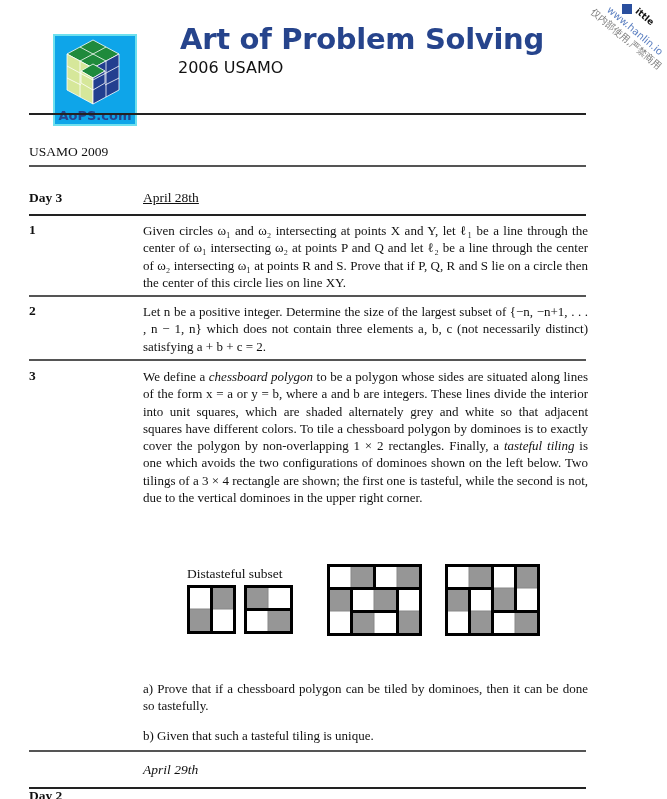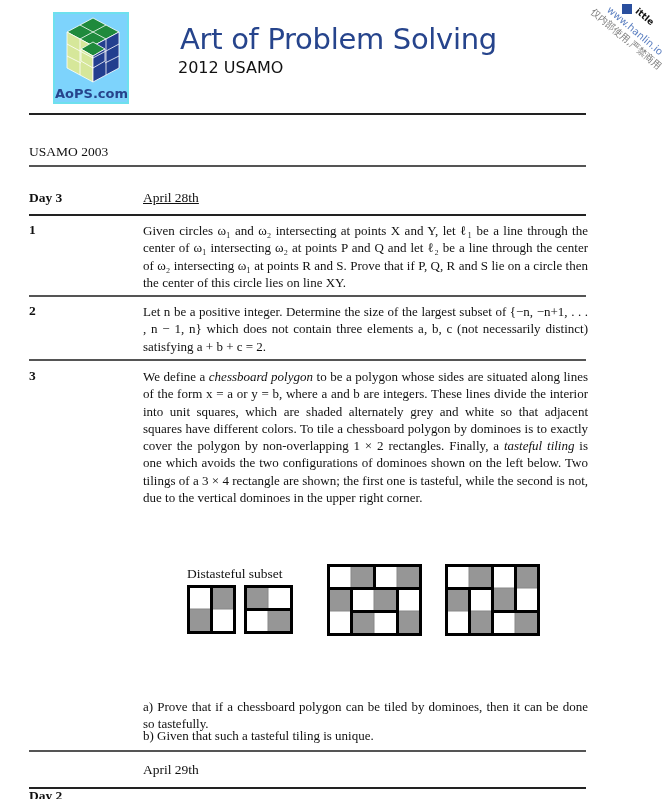--- a/index.html
+++ b/index.html
@@ -1,22 +1,22 @@
 <!DOCTYPE html>
 <html><head>
 <meta charset="utf-8">
 <style>
   html, body { margin:0; padding:0; background:#ffffff; }
   body { width:667px; height:799px; position:relative; overflow:hidden;
          font-family: "Liberation Serif", "DejaVu Serif", serif; color:#111; }
   .abs { position:absolute; }
-  #logo { left:53px; top:12px; width:76px; height:92px; border:2px solid #6ee0ee; box-sizing:border-box; background:#7dd3fc; }
+  #logo { left:53px; top:34px; width:84px; height:92px; border:2px solid #6ee0ee; box-sizing:border-box; background:#0ea5e9; }
   #logo-text { position:absolute; left:0; right:0; bottom:1px; text-align:center;
                font-family:"DejaVu Sans", sans-serif; font-weight:bold; font-size:13px; color:#26448c; }
-  #brand-title { left:180px; top:22px; font-family:"DejaVu Sans", sans-serif; font-weight:normal;
+  #brand-title { left:180px; top:22px; font-family:"DejaVu Sans", sans-serif; font-weight:bold;
                  font-size:29px; color:#26448c; letter-spacing:-0.3px; white-space:nowrap; }
   #brand-sub { left:178px; top:58px; font-family:"DejaVu Sans", sans-serif; font-size:16px; color:#111; }
   .rule { position:absolute; left:29px; width:557px; height:1.5px; background:#222; }
   .rule.thick { height:2px; background:#555; }
   #doc-title { left:29px; top:144px; font-size:13.5px; }
   .day-label { position:absolute; left:29px; font-weight:bold; font-size:13.5px; }
   .day-date { position:absolute; left:143px; font-size:13.5px; }
   .pnum { position:absolute; left:29px; font-weight:bold; font-size:13.5px; }
   .ptext { position:absolute; left:143px; width:445px; font-size:13px; line-height:17.3px; text-align:justify; }
   .ptext i { font-style:italic; }
@@ -44,32 +44,32 @@
       <line x1="64" y1="28" x2="38" y2="42"></line>
       <line x1="25" y1="23" x2="25" y2="59"></line>
       <line x1="51" y1="23" x2="51" y2="59"></line>
       <line x1="12" y1="40" x2="26" y2="47"></line>
       <line x1="64" y1="40" x2="50" y2="47"></line>
     </g>
   </svg>
   <div id="logo-text">AoPS.com</div>
 </div>
 <div id="brand-title" class="abs">Art of Problem Solving</div>
-<div id="brand-sub" class="abs">2012 USAMO</div>
+<div id="brand-sub" class="abs">2006 USAMO</div>
 
 <div class="abs" style="left:0;top:0;">
   <div class="abs" style="left:622px;top:4px;width:10px;height:10px;background:#2a4f9e;"></div>
   <div class="wm" style="left:640px;top:6px;font-weight:bold;color:#111;font-size:9px;">ittle</div>
   <div class="wm" style="left:612px;top:4px;">www.hanlin.io</div>
   <div class="wm" style="left:596px;top:6px;color:#777;font-size:9.5px;">仅内部使用,严禁商用</div>
 </div>
 
 <div class="rule" style="top:113px;"></div>
 
-<div id="doc-title" class="abs">USAMO 2003</div>
+<div id="doc-title" class="abs">USAMO 2009</div>
 <div class="rule thick" style="top:165px;"></div>
 
 <div class="day-label" style="top:190px;">Day 3</div>
 <div class="day-date" style="top:190px;text-decoration:underline;">April 28th</div>
 <div class="rule" style="top:214px;"></div>
 
 <div class="pnum" style="top:222px;">1</div>
 <div class="ptext" style="top:222px;">Given circles ω₁ and ω₂ intersecting at points X and Y, let ℓ₁ be a line through the center of ω₁ intersecting ω₂ at points P and Q and let ℓ₂ be a line through the center of ω₂ intersecting ω₁ at points R and S. Prove that if P, Q, R and S lie on a circle then the center of this circle lies on line XY.</div>
 <div class="rule thick" style="top:295px;"></div>
 
@@ -135,19 +135,19 @@
       <div class="cell" style="left: 69px; top: 46px; width: 23px; height: 23px; background: rgb(150, 150, 150); box-shadow: rgb(136, 136, 136) 0px 0px 0px 0.5px inset;"></div>
       <div class="cell" style="left: -1.5px; top: -1.5px; width: 43px; height: 20px; border: 3px solid rgb(0, 0, 0); box-sizing: content-box; margin: 0px;"></div>
       <div class="cell" style="left: -1.5px; top: 21.5px; width: 20px; height: 43px; border: 3px solid rgb(0, 0, 0); box-sizing: content-box; margin: 0px;"></div>
       <div class="cell" style="left: 21.5px; top: 21.5px; width: 20px; height: 43px; border: 3px solid rgb(0, 0, 0); box-sizing: content-box; margin: 0px;"></div>
       <div class="cell" style="left: 44.5px; top: -1.5px; width: 20px; height: 43px; border: 3px solid rgb(0, 0, 0); box-sizing: content-box; margin: 0px;"></div>
       <div class="cell" style="left: 67.5px; top: -1.5px; width: 20px; height: 43px; border: 3px solid rgb(0, 0, 0); box-sizing: content-box; margin: 0px;"></div>
       <div class="cell" style="left: 44.5px; top: 44.5px; width: 43px; height: 20px; border: 3px solid rgb(0, 0, 0); box-sizing: content-box; margin: 0px;"></div>
     </div>
 </div>
 
-<div class="ptext" style="top:680px;margin-top:18px;">a) Prove that if a chessboard polygon can be tiled by dominoes, then it can be done so tastefully.</div>
+<div class="ptext" style="top:680px;">a) Prove that if a chessboard polygon can be tiled by dominoes, then it can be done so tastefully.</div>
 <div class="ptext" style="top:727px;">b) Given that such a tasteful tiling is unique.</div>
 <div class="rule thick" style="top:750px;"></div>
 
 <div class="day-label" style="top:788px;">Day 2</div>
-<div class="day-date" style="top:762px;">April 29th</div>
+<div class="day-date" style="top:762px;font-style:italic;">April 29th</div>
 <div class="rule" style="top:787px;"></div>
 
 </body></html>

